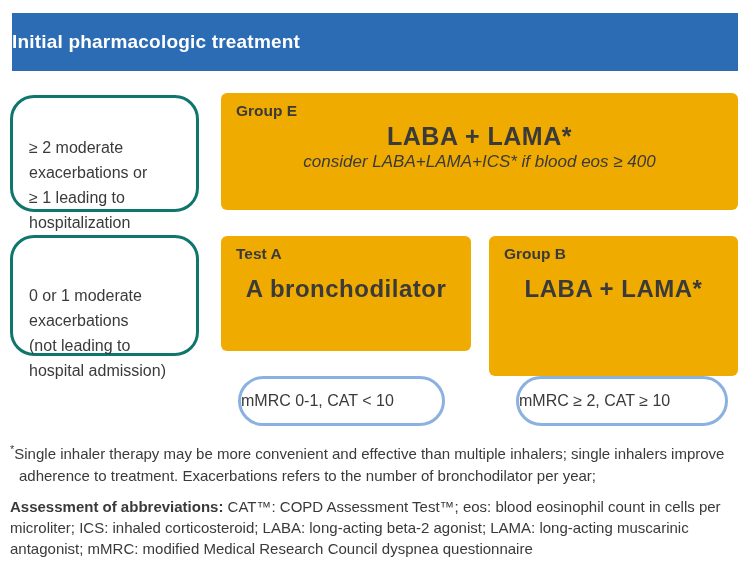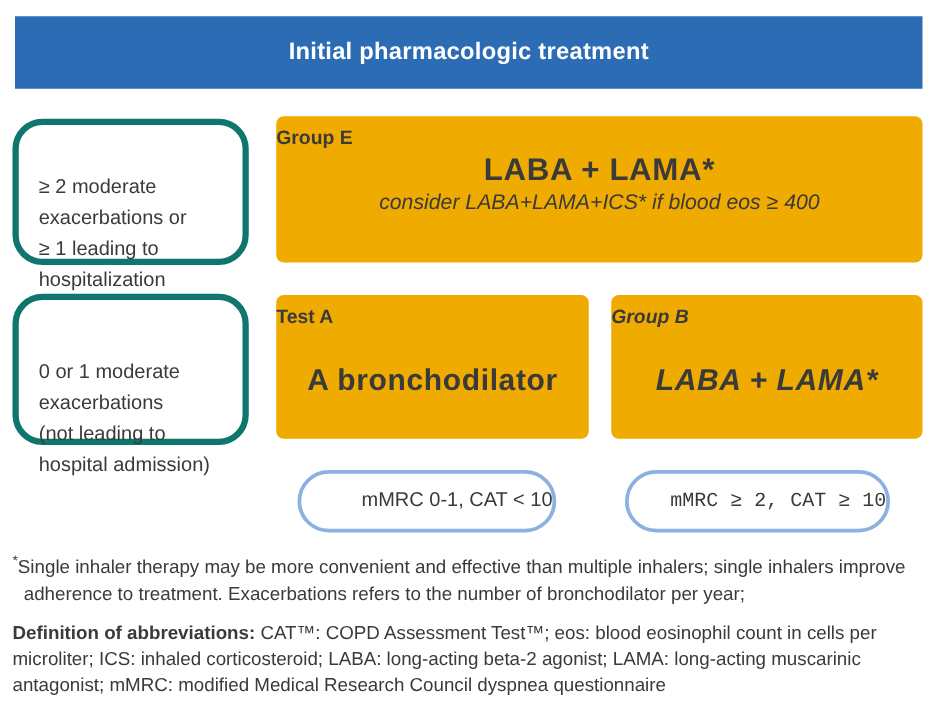--- a/index.html
+++ b/index.html
@@ -13,36 +13,36 @@
     color: #3a3a3a;
     overflow: hidden;
   }
 
   
   .header-bar {
     position: absolute;
     left: 12px; top: 13px;
     width: 726px; height: 58px;
     background: #2b6cb4;
-    display: flex; align-items: center; justify-content: center;
+    display: flex; align-items: center; 
   }
   .header-title {
     color: #ffffff;
     font-size: 19px;
     font-weight: 700;
     letter-spacing: 0.2px;
   }
 
   
   .risk-box {
     position: absolute;
     left: 10px;
     width: 189px;
     background: #ffffff;
-    border: 5px solid #0f766e;
+    border: 3px solid #0f766e;
     border-radius: 24px;
     box-sizing: border-box;
     padding: 12px 4px 0 16px;
     font-size: 16px;
     line-height: 25px;
     white-space: pre-line;
   }
   .risk-box.first  { top: 95px;  height: 117px; }
   .risk-box.second { top: 235px; height: 121px; padding-top: 20px; }
 
@@ -50,60 +50,61 @@
   .group-box {
     position: absolute;
     background: #f0ab00;
     border-radius: 6px;
     box-sizing: border-box;
     padding-top: 9px;
   }
   .group-label {
     font-size: 15.5px;
     font-weight: 700;
+    padding-left: 15px;
   }
   .group-e { left: 221px; top: 93px;  width: 517px; height: 117px; }
   .group-a { left: 221px; top: 236px; width: 250px; height: 115px; }
-  .group-b { left: 489px; top: 236px; width: 249px; height: 115px; font-style: italic; }
+  .group-b { left: 489px; top: 236px; width: 249px; height: 140px; }
 
   .treatment-lg {
     text-align: center;
     font-size: 25px;
     font-weight: 700;
     margin-top: 2px;
     letter-spacing: 0.5px;
   }
   .group-note {
     text-align: center;
     font-style: italic;
     font-size: 17px;
     margin-top: 1px;
   }
   .treatment-ab {
     text-align: center;
     font-size: 24px;
     font-weight: 700;
-    margin-top: 28px;
+    margin-top: 12px;
     letter-spacing: 0.5px;
   }
 
   
   .pill {
     position: absolute;
     top: 376px;
     height: 50px;
     background: #ffffff;
     border: 3px solid #8ab1e0;
     border-radius: 26px;
     box-sizing: border-box;
-    display: flex; align-items: center; justify-content: flex-end;
+    display: flex; align-items: center; justify-content: flex-start;
     font-size: 16px;
   }
   .pill-1 { left: 238px; width: 207px; }
-  .pill-2 { left: 500px; width: 212px; font-family: Liberation Mono, monospace; }
+  .pill-2 { left: 516px; width: 212px; }
 
   
   .footnote {
     position: absolute;
     left: 10px; top: 443px;
     width: 732px;
     font-size: 15px;
     line-height: 22px;
     padding-left: 9px;
     text-indent: -9px;
@@ -163,15 +164,15 @@
   <div class="pill pill-1">
     <span>mMRC 0-1, CAT &lt; 10</span>
   </div>
 
   <div class="pill pill-2">
     <span>mMRC ≥ 2, CAT ≥ 10</span>
   </div>
 
   <div class="footnote"><sup>*</sup><span>Single inhaler therapy may be more convenient and effective than multiple inhalers; single inhalers improve adherence to treatment. Exacerbations refers to the number of bronchodilator per year;</span></div>
 
-  <div class="definitions"><span class="def-label">Definition of abbreviations:</span><span> CAT™: COPD Assessment Test™; eos: blood eosinophil count in cells per microliter; ICS: inhaled corticosteroid; LABA: long-acting beta-2 agonist; LAMA: long-acting muscarinic antagonist; mMRC: modified Medical Research Council dyspnea questionnaire</span></div>
+  <div class="definitions"><span class="def-label">Assessment of abbreviations:</span><span> CAT™: COPD Assessment Test™; eos: blood eosinophil count in cells per microliter; ICS: inhaled corticosteroid; LABA: long-acting beta-2 agonist; LAMA: long-acting muscarinic antagonist; mMRC: modified Medical Research Council dyspnea questionnaire</span></div>
 
 </div>
 
 </body></html>

